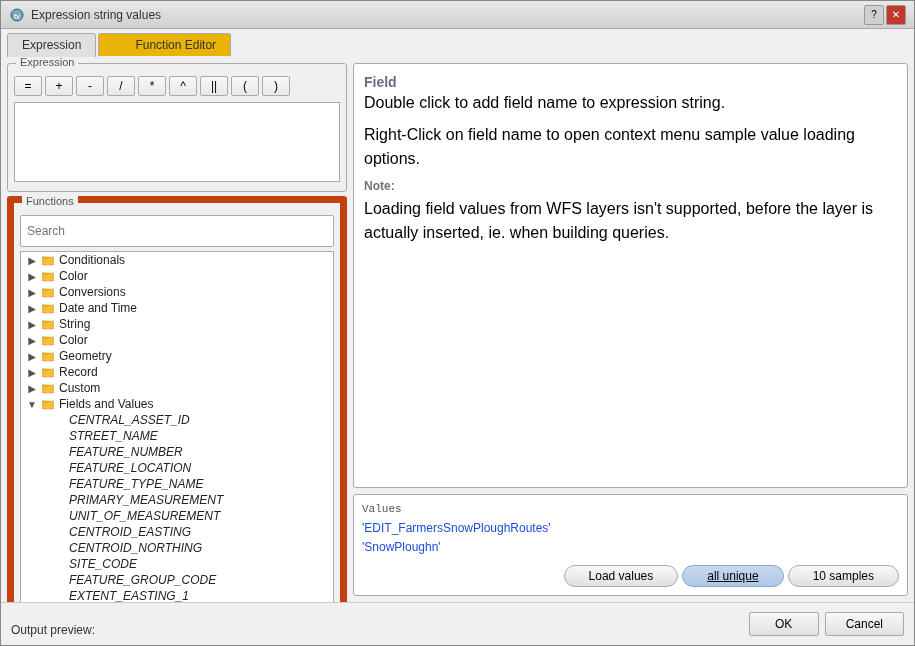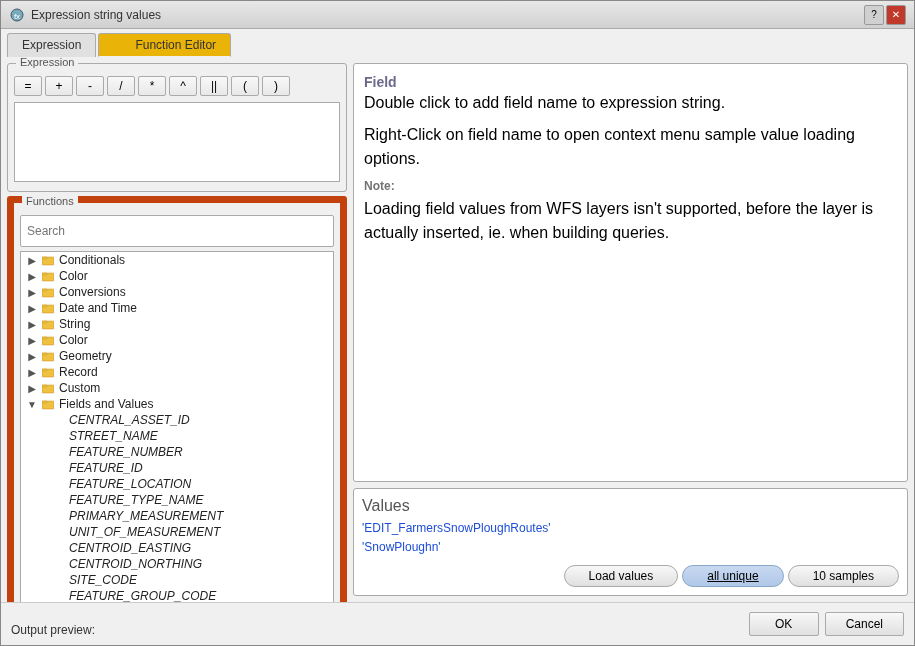--- a/index.html
+++ b/index.html
@@ -257,23 +257,24 @@
     }
 
     .values-box {
       border: 1px solid #aaa;
       border-radius: 3px;
       padding: 8px;
       background: white;
     }
 
     .values-title {
-      font-size: 16px;
+      font-size: 11px;
       color: #555;
       margin-bottom: 4px;
+      font-family: Liberation Mono, monospace;
     }
 
     .values-list {
       font-size: 12px;
       color: #1d4ed8;
       line-height: 1.6;
     }
 
     .values-buttons {
       display: flex;
@@ -485,24 +486,20 @@
               <span class="expand-icon"> </span>
               <span>CENTRAL_ASSET_ID</span>
             </div>
             <div class="tree-item child-item">
               <span class="expand-icon"> </span>
               <span>STREET_NAME</span>
             </div>
             <div class="tree-item child-item">
               <span class="expand-icon"> </span>
               <span>FEATURE_NUMBER</span>
-            </div>
-            <div class="tree-item child-item">
-              <span class="expand-icon"> </span>
-              <span>FEATURE_ID</span>
             </div>
             <div class="tree-item child-item">
               <span class="expand-icon"> </span>
               <span>FEATURE_LOCATION</span>
             </div>
             <div class="tree-item child-item">
               <span class="expand-icon"> </span>
               <span>FEATURE_TYPE_NAME</span>
             </div>
             <div class="tree-item child-item">

